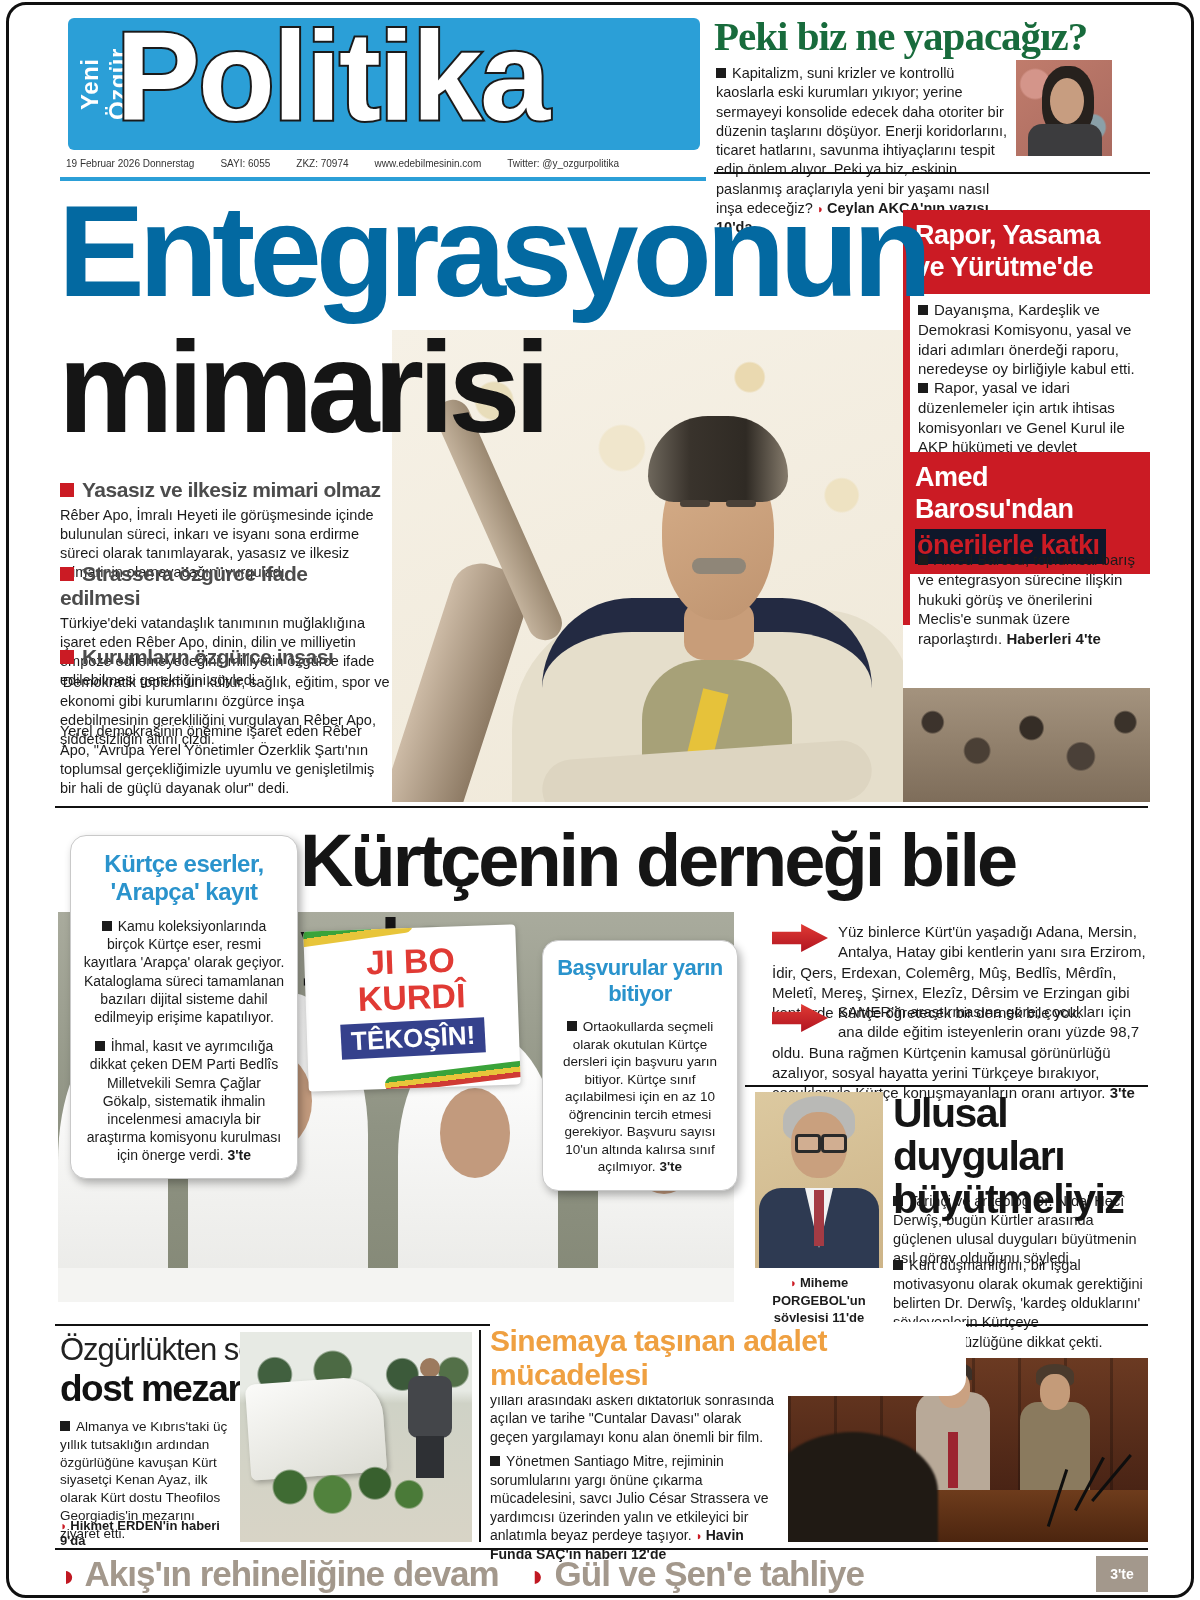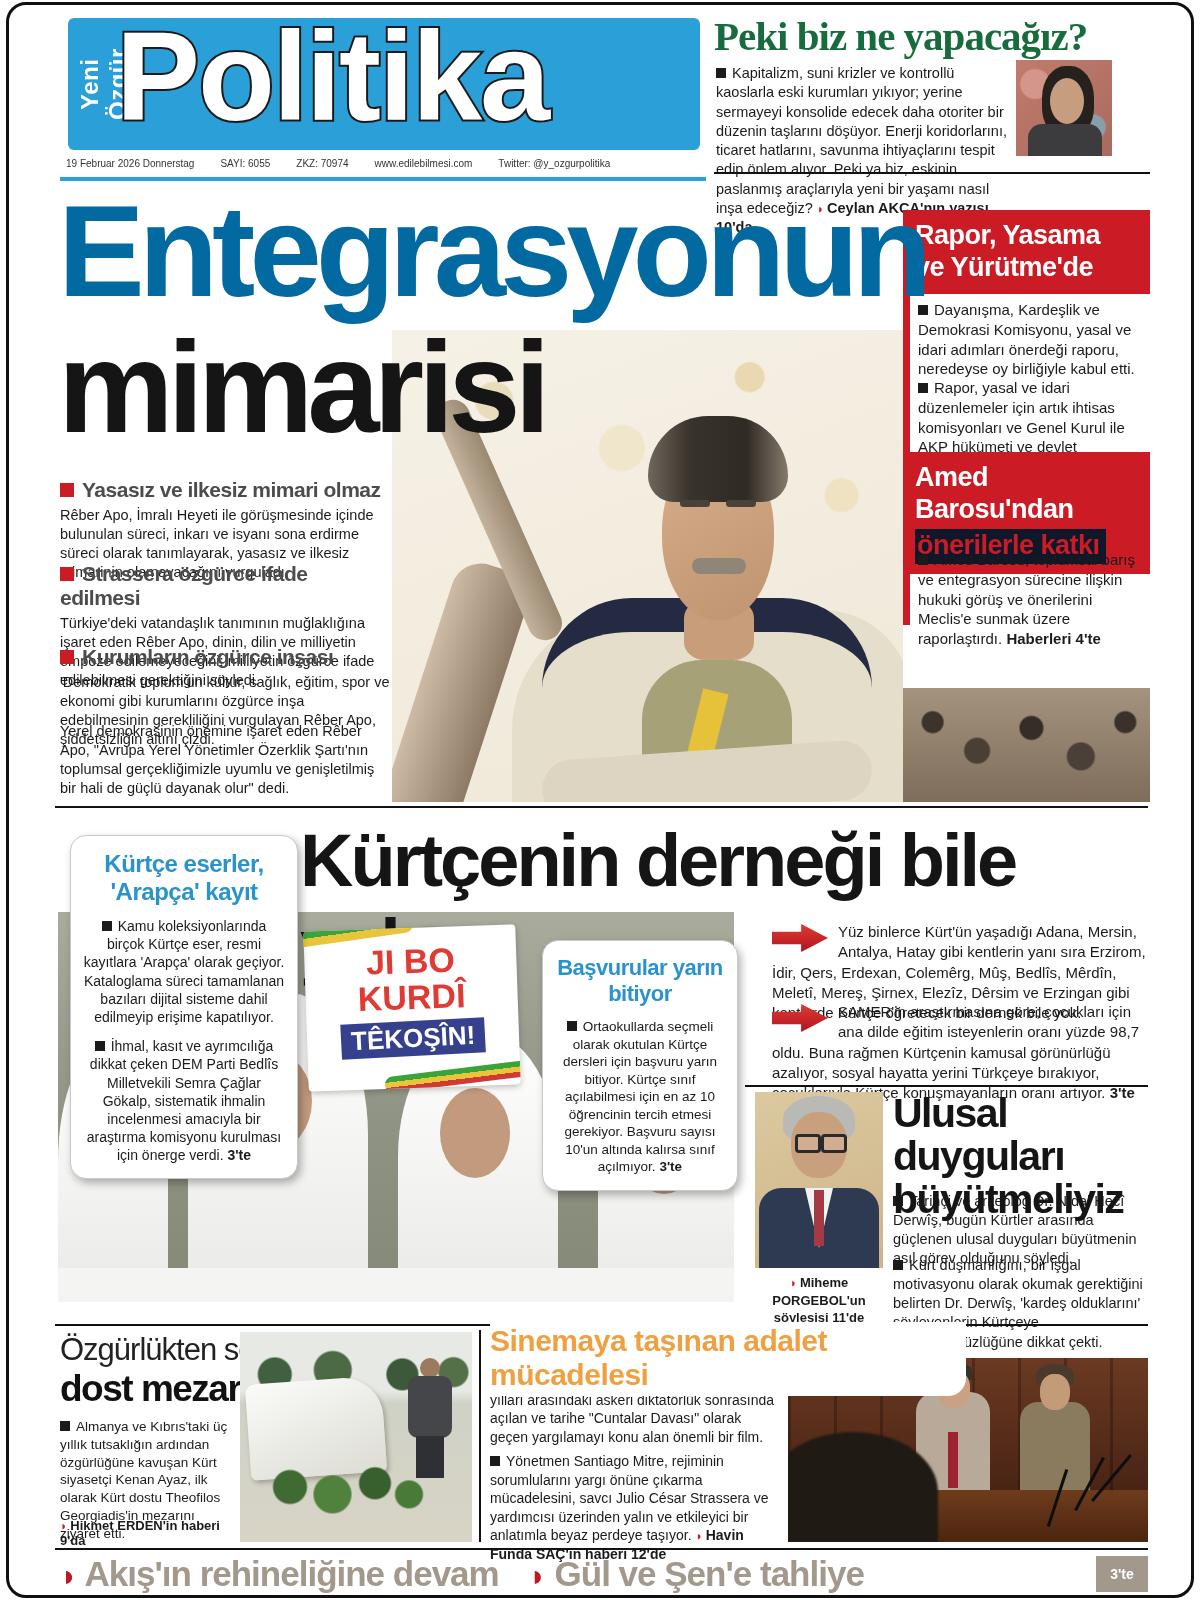--- a/index.html
+++ b/index.html
@@ -160,21 +160,21 @@
   <div class="frame"></div>
 
   <div class="abs masthead">
     <div class="brand-small">Yeni Özgür</div>
     <div class="brand-large">Politika</div>
   </div>
   <div class="abs dateline">
     <span>19 Februar 2026 Donnerstag</span>
     <span>SAYI: 6055</span>
     <span>ZKZ: 70974</span>
-    <span>www.edilebilmesi.com</span>
+    <span>www.edebilmesinin.com</span>
     <span>Twitter: @y_ozgurpolitika</span>
   </div>
   <div class="abs bluebar"></div>
 
   <div class="abs tr-title">Peki biz ne yapacağız?</div>
   <div class="abs tr-body">
     <span class="bsq"></span><span>Kapitalizm, suni krizler ve kontrollü kaoslarla eski kurumları yıkıyor; yerine sermayeyi konsolide edecek daha otoriter bir düzenin taşlarını döşüyor. Enerji koridorlarını, ticaret hatlarını, savunma ihtiyaçlarını tespit edip önlem alıyor. Peki ya biz, eskinin paslanmış araçlarıyla yeni bir yaşamı nasıl inşa edeceğiz?</span>
     <span class="ptr">◗</span><b>Ceylan AKÇA'nın yazısı 10'da</b>
   </div>
   <div class="abs akca ph">

